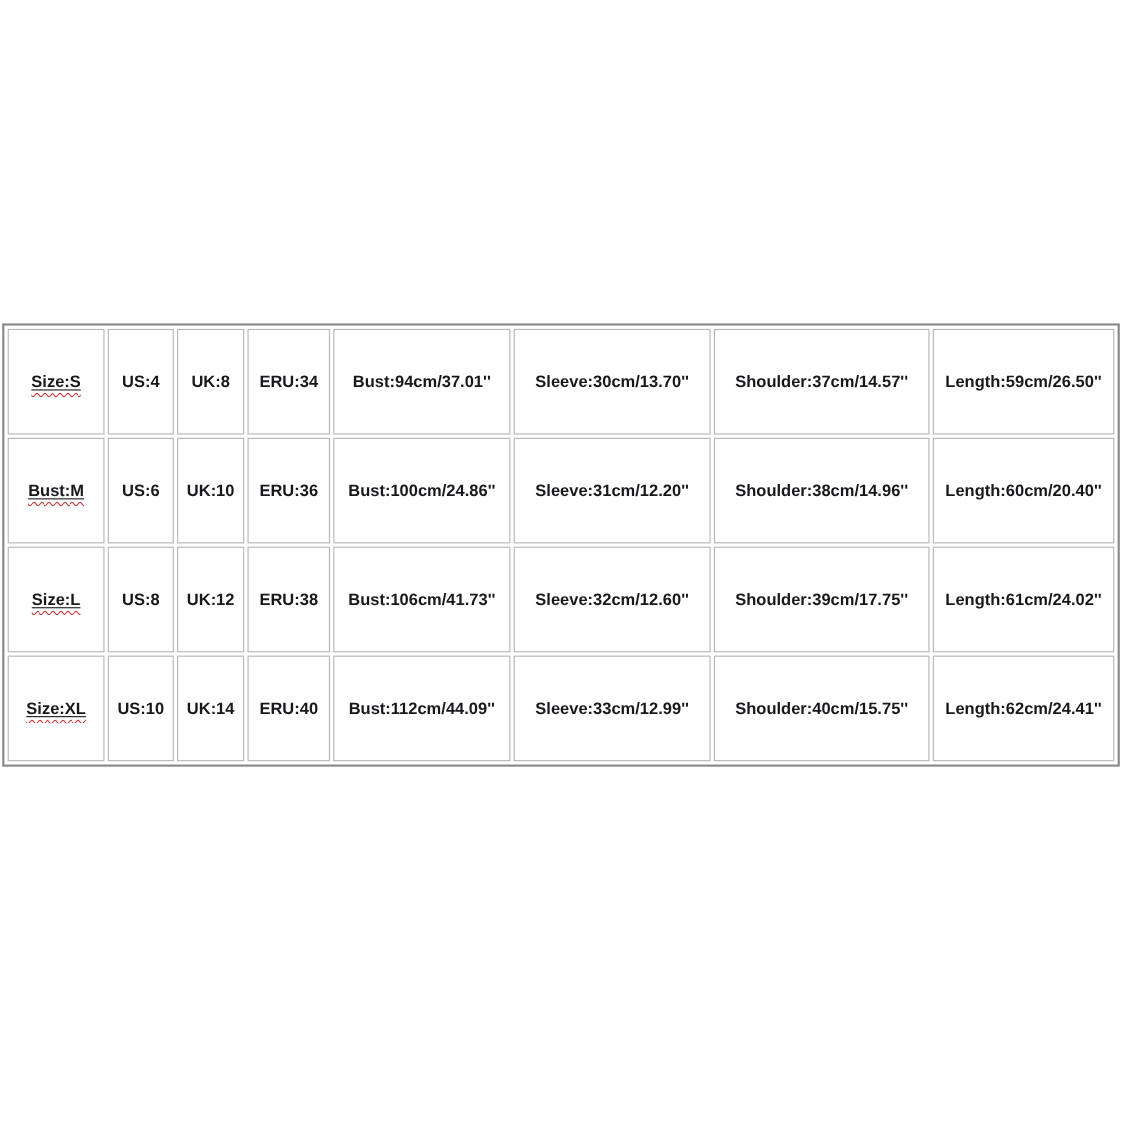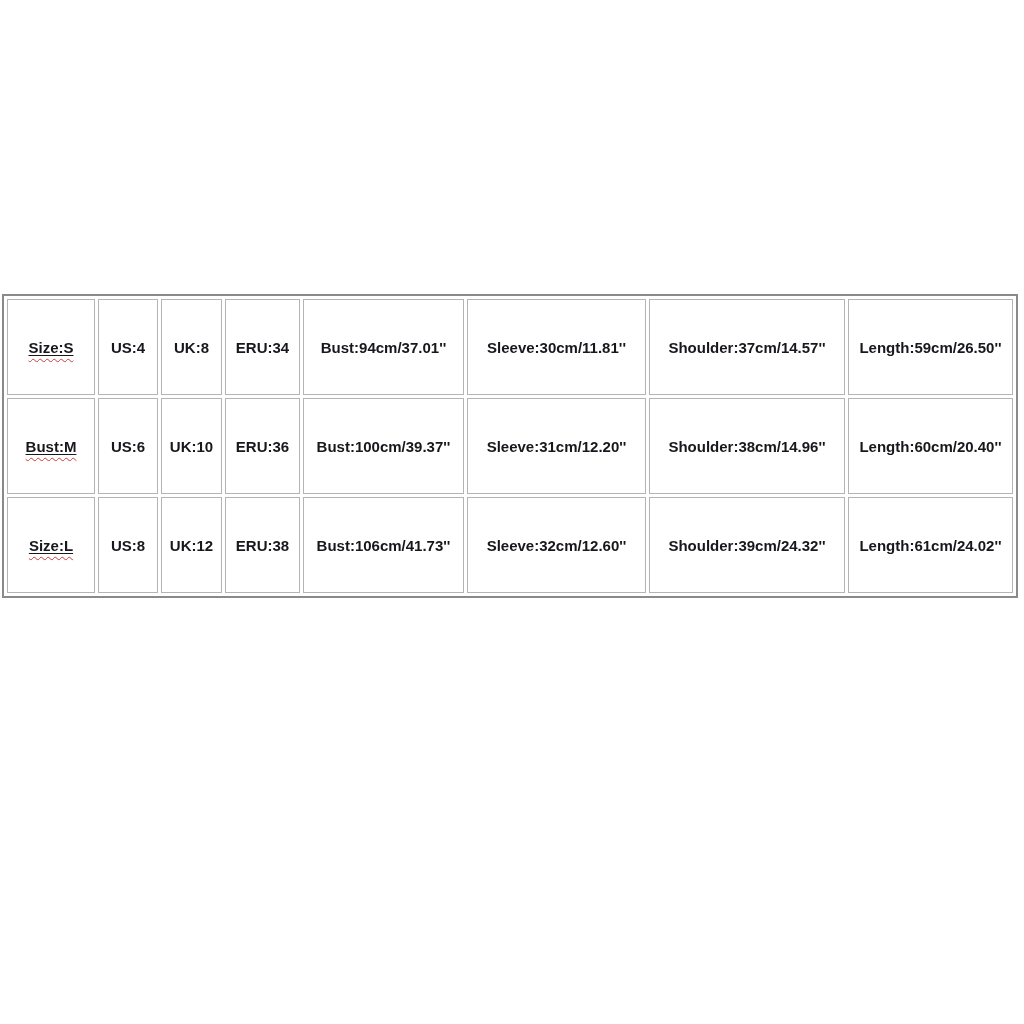--- a/index.html
+++ b/index.html
@@ -67,39 +67,49 @@
         <col style="width:196px">
         <col style="width:165px">
     </colgroup>
     <tbody>
       <tr>
         <td><span class="squiggle"><span class="solid-ul">Size:S</span></span></td>
         <td>US:4</td>
         <td>UK:8</td>
         <td>ERU:34</td>
         <td>Bust:94cm/37.01''</td>
-        <td>Sleeve:30cm/11.81''</td>
+        <td>Sleeve:30cm/13.70''</td>
         <td>Shoulder:37cm/14.57''</td>
         <td>Length:59cm/26.50''</td>
       </tr>
       <tr>
         <td><span class="squiggle"><span class="solid-ul">Bust:M</span></span></td>
         <td>US:6</td>
         <td>UK:10</td>
         <td>ERU:36</td>
-        <td>Bust:100cm/39.37''</td>
+        <td>Bust:100cm/24.86''</td>
         <td>Sleeve:31cm/12.20''</td>
         <td>Shoulder:38cm/14.96''</td>
         <td>Length:60cm/20.40''</td>
       </tr>
       <tr>
         <td><span class="squiggle"><span class="solid-ul">Size:L</span></span></td>
         <td>US:8</td>
         <td>UK:12</td>
         <td>ERU:38</td>
         <td>Bust:106cm/41.73''</td>
         <td>Sleeve:32cm/12.60''</td>
-        <td>Shoulder:39cm/24.32''</td>
+        <td>Shoulder:39cm/17.75''</td>
         <td>Length:61cm/24.02''</td>
+      </tr>
+      <tr>
+        <td><span class="squiggle"><span class="solid-ul">Size:XL</span></span></td>
+        <td>US:10</td>
+        <td>UK:14</td>
+        <td>ERU:40</td>
+        <td>Bust:112cm/44.09''</td>
+        <td>Sleeve:33cm/12.99''</td>
+        <td>Shoulder:40cm/15.75''</td>
+        <td>Length:62cm/24.41''</td>
       </tr>
     </tbody>
   </table>
 </div>
 
 </body></html>

